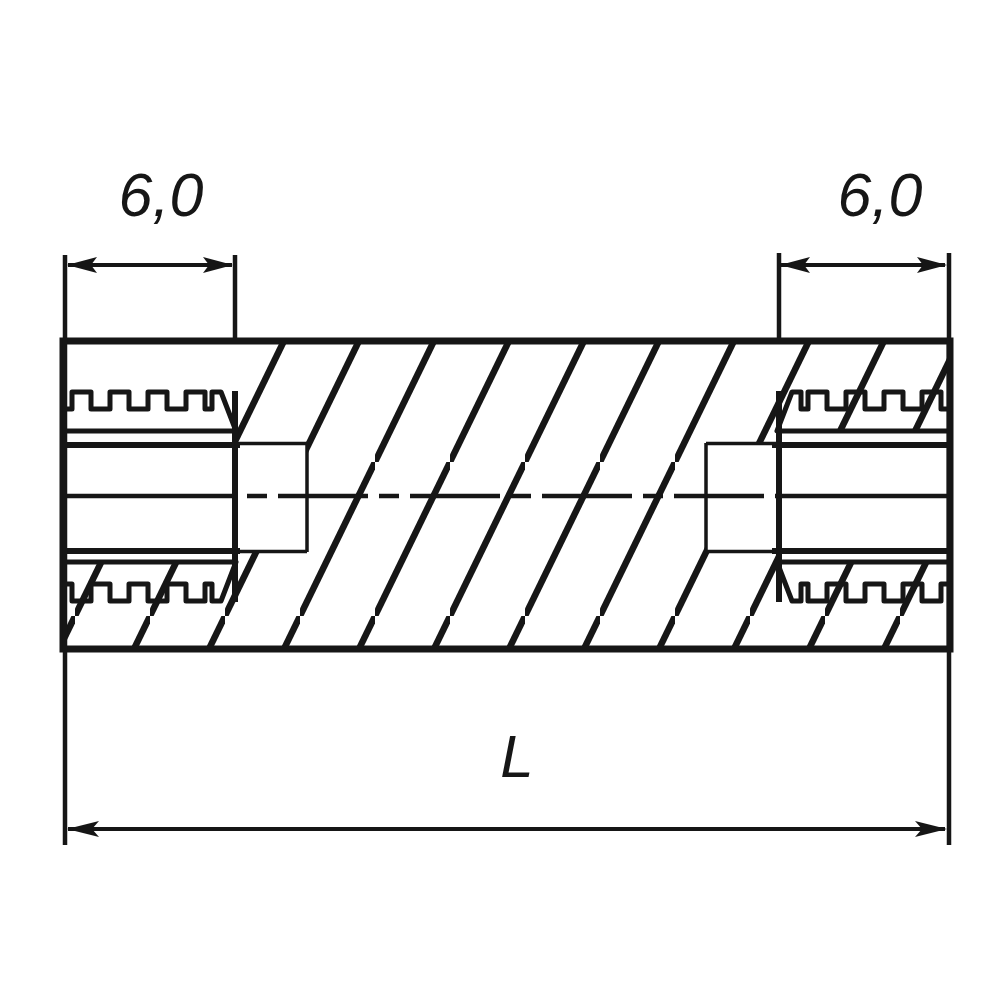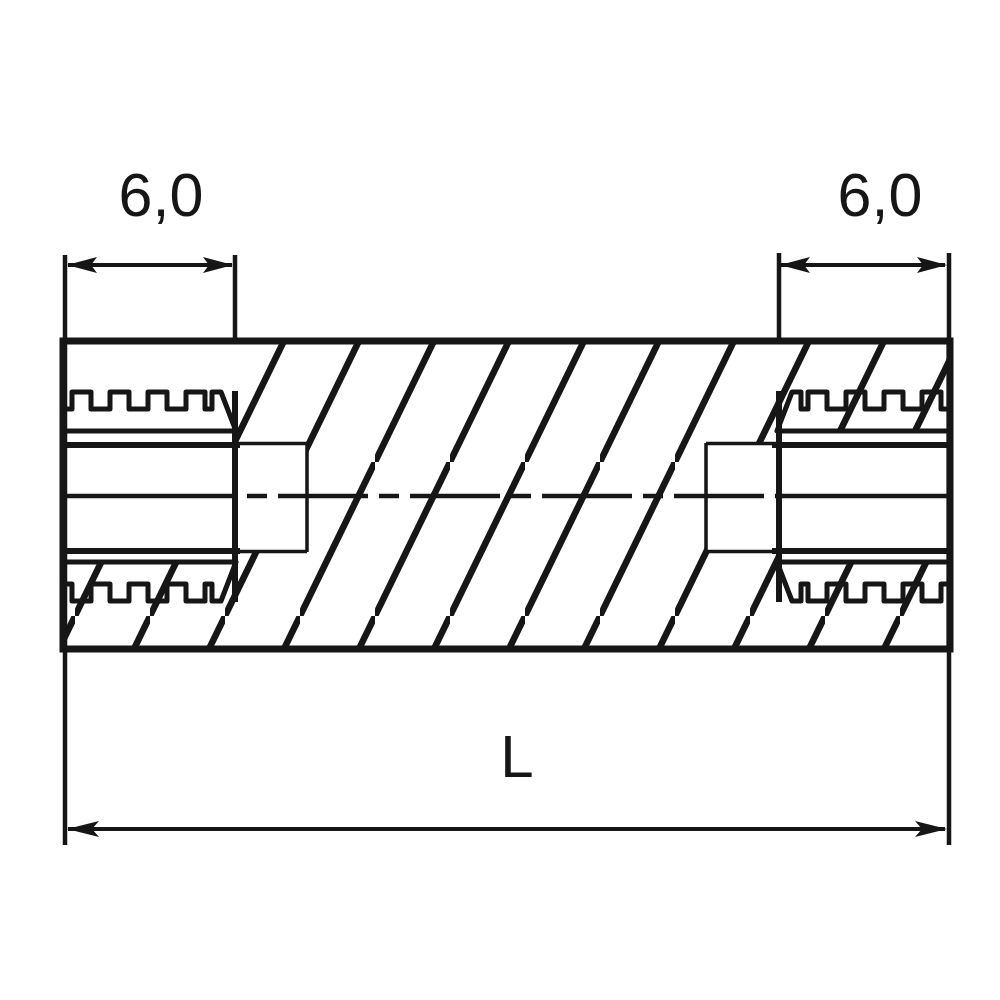--- a/index.html
+++ b/index.html
@@ -9,20 +9,21 @@
     width: 1000px;
     height: 1000px;
     font-family: "Liberation Sans", sans-serif;
   }
   .stage {
     position: relative;
     width: 1000px;
     height: 1000px;
     background: #ffffff;
     overflow: hidden;
+    font-style: italic;
   }
   svg { display: block; width: 1000px; height: 1000px; }
   .dim-text {
     font-family: "Liberation Sans", sans-serif;
     fill: #161616;
   }
 </style>
 </head>
 <body>
 

